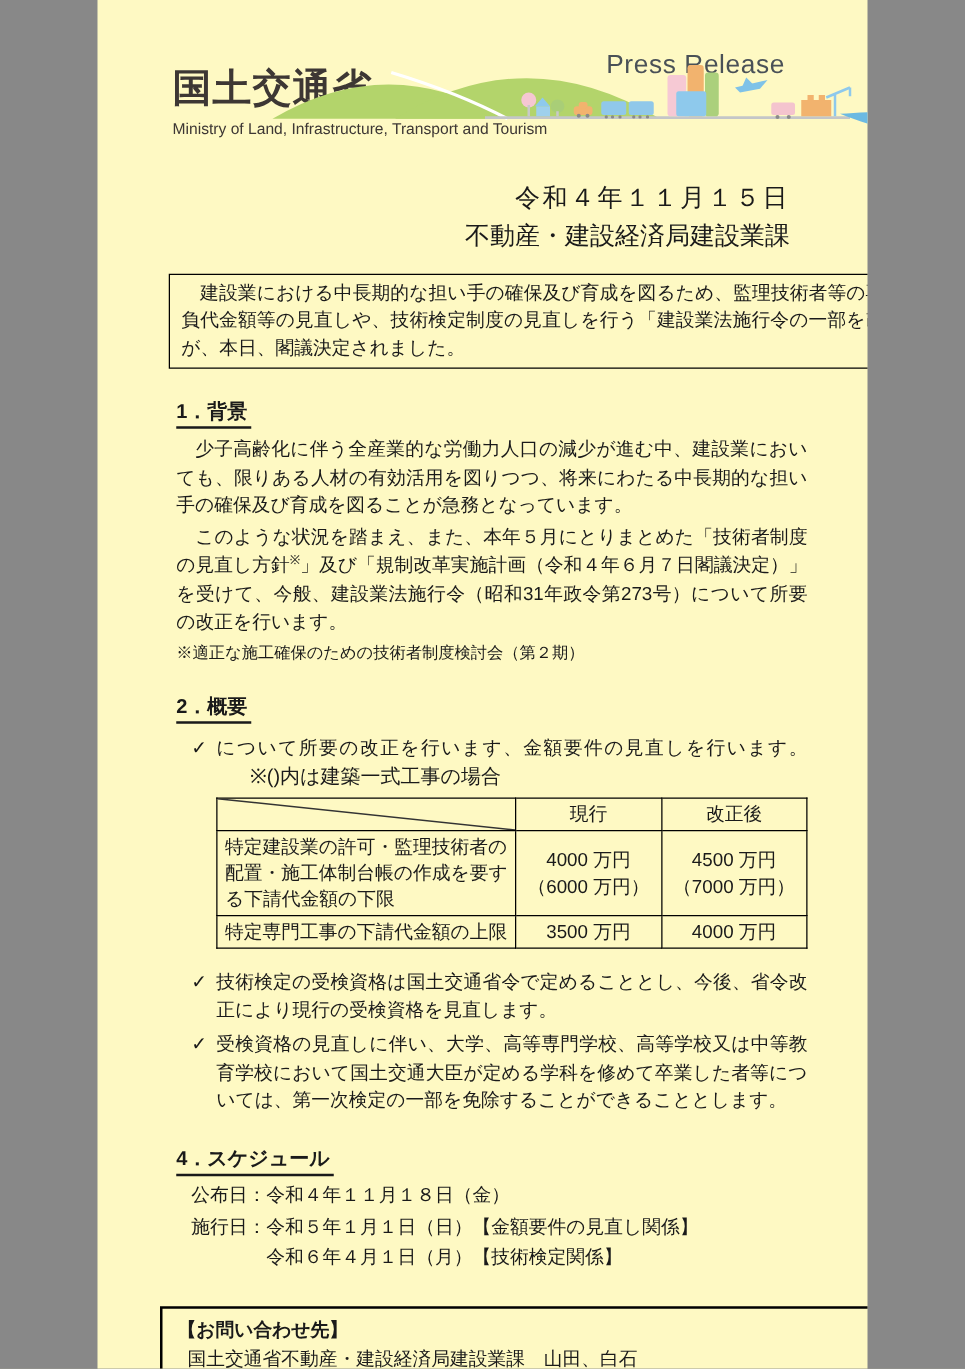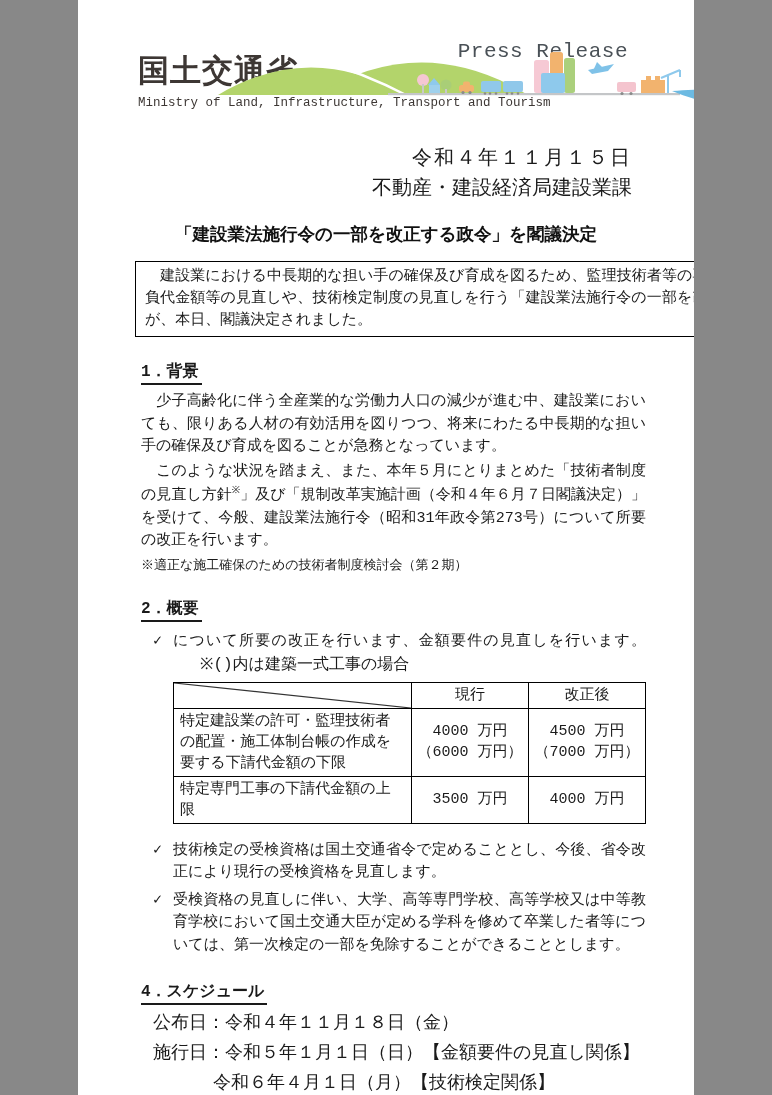--- a/index.html
+++ b/index.html
@@ -2,22 +2,22 @@
 <html><head>
 <meta charset="utf-8">
 <style>
   * { box-sizing: border-box; margin: 0; padding: 0; }
   html,body { background:#888; }
   .page {
     position: relative;
     width: 616px;
     height: 1095px;
     margin: 0 auto;
-    background: #ffffff;
-    font-family: Liberation Mono, monospace;
+    background: #fef9c3;
+    font-family: Liberation Sans, sans-serif;
     color: #1a1a1a;
     overflow: hidden;
   }
   
   .header { position: relative; height: 118px; }
   .press-release {
     position: absolute; top: 40px; right: 66px;
     font-size: 21px; color: #4a5157; letter-spacing: 0.5px;
   }
   .logo-jp {
@@ -76,21 +76,21 @@
     vertical-align: middle;
   }
   .req-table .c-label { width: 337px; padding: 2px 6px; line-height: 1.4; text-align: left; }
   .req-table .c-amt   { width: 146px; text-align: center; line-height: 1.4; padding: 2px 4px; }
   .req-table thead th { height: 26px; text-align: center; }
   .diag-cell { position: relative; }
   .diag-cell svg { position: absolute; inset: 0; width: 100%; height: 100%; display: block; }
   .amt-sub:empty { display: none; }
   .after-table { margin-top: 16px; }
   
-  .sched-line { font-size: 18px; line-height: 1.65; margin-left: 12px; }
+  .sched-line { font-size: 15px; line-height: 1.65; margin-left: 12px; }
   .sched-line.cont { margin-left: 72px; }
   
   .contact-box {
     margin: 26px 0 0 50px; width: 666px;
     border: 2px solid #000;
     padding: 6px 12px 9px 12px;
     font-size: 15px; line-height: 1.55;
   }
   .contact-heading { font-weight: bold; }
   .contact-line { margin-left: 8px; }
@@ -155,21 +155,20 @@
       <polygon points="508,40 528,40 524,45.5 512,45.5" fill="#a4cc6d"></polygon>
       <polygon points="515,31 521,39 512,39" fill="#a4cc6d"></polygon>
     </svg>
   </div>
 
   <div class="date-block">
     <div class="date-line">令和４年１１月１５日</div>
     <div>不動産・建設経済局建設業課</div>
   </div>
 
-  <h1 class="doc-title">「建設業法施行令の一部を改正する政令」を閣議決定</h1>
 
   <div class="summary-box">　建設業における中長期的な担い手の確保及び育成を図るため、監理技術者等の専任を要する請負代金額等の見直しや、技術検定制度の見直しを行う「建設業法施行令の一部を改正する政令」が、本日、閣議決定されました。</div>
 
   <div class="section">
     <div class="sec-heading">1．背景</div>
     <p class="para">　少子高齢化に伴う全産業的な労働力人口の減少が進む中、建設業においても、限りある人材の有効活用を図りつつ、将来にわたる中長期的な担い手の確保及び育成を図ることが急務となっています。</p>
     <p class="para"><span>　このような状況を踏まえ、また、本年５月にとりまとめた「技術者制度の見直し方針</span><sup>※</sup><span>」及び「規制改革実施計画（令和４年６月７日閣議決定）」を受けて、今般、建設業法施行令（昭和31年政令第273号）について所要の改正を行います。</span></p>
     <div class="note-right">※適正な施工確保のための技術者制度検討会（第２期）</div>
   </div>
 

